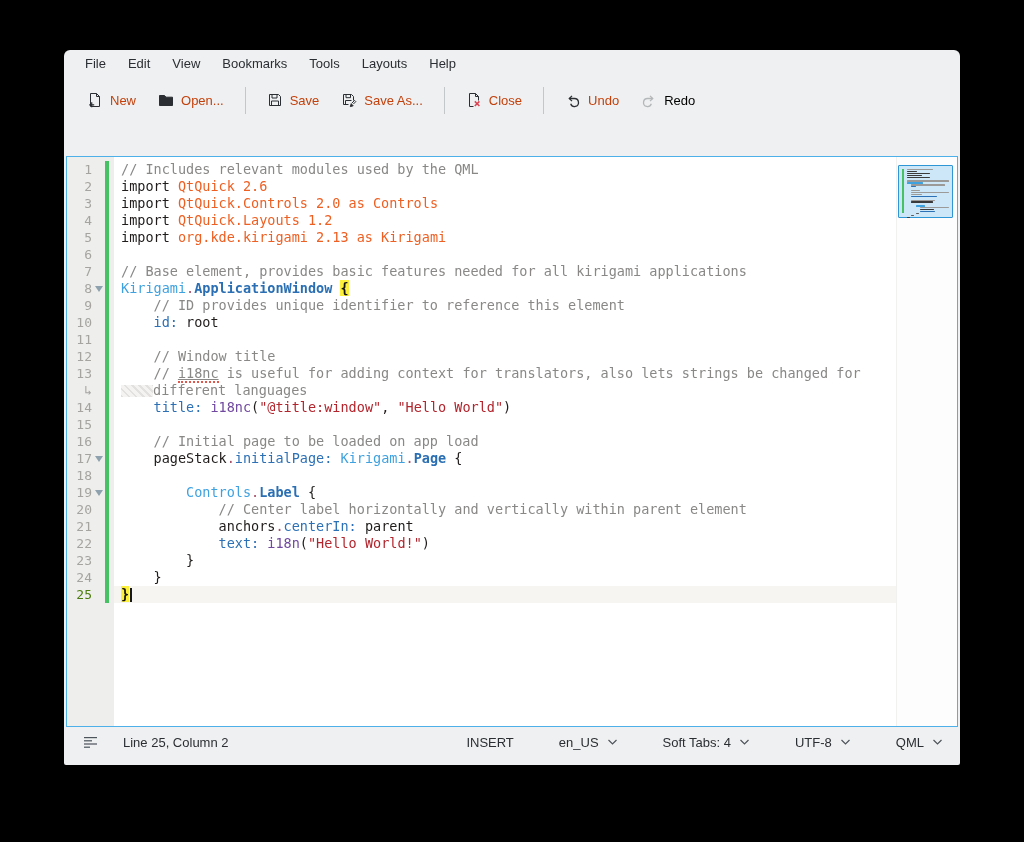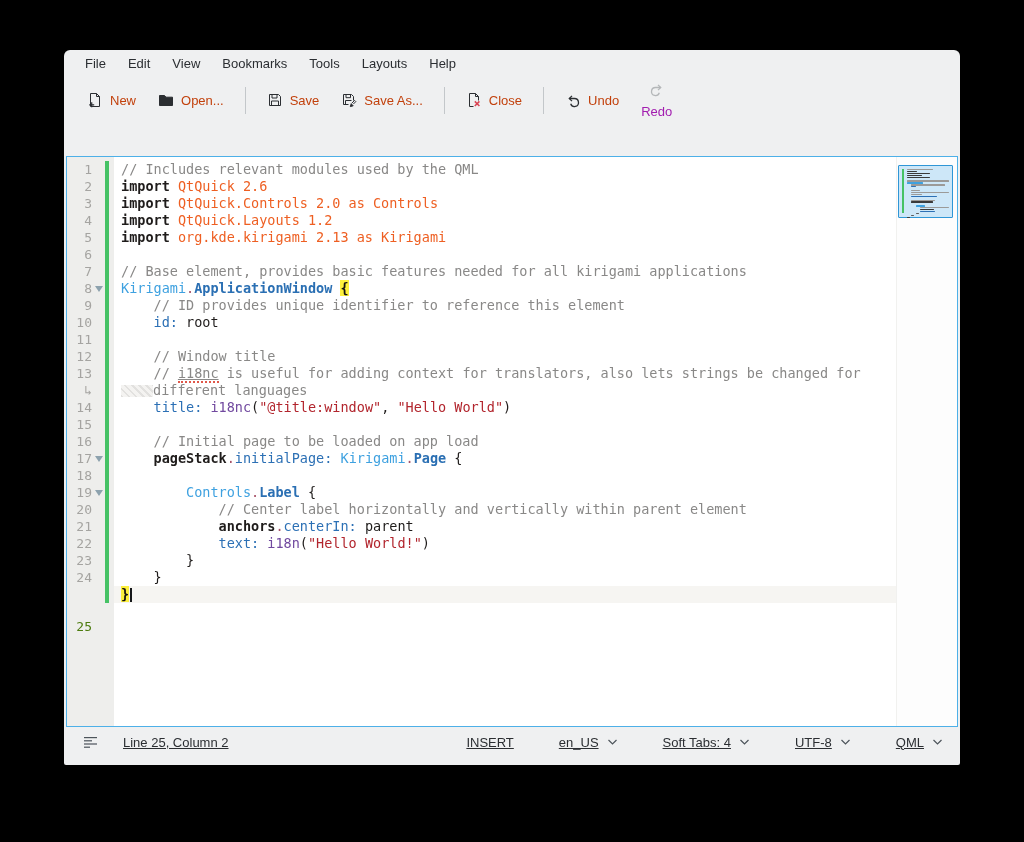--- a/index.html
+++ b/index.html
@@ -11,40 +11,40 @@
   .shade-btn{position:absolute;left:11px;top:9px;cursor:default;}
   .title{flex:1;text-align:center;font-size:13px;color:#2b2e32;}
   .win-controls{position:absolute;right:10px;top:9px;display:flex;gap:13px;align-items:center;}
   .win-controls svg{display:block;}
   
   .menubar{height:28px;display:flex;align-items:center;padding-left:10px;}
   .menu-item{padding:0 11px;font-size:13px;color:#2b2e32;line-height:28px;}
   
   .toolbar{height:44px;display:flex;align-items:center;padding-left:12px;}
   .tb-btn{display:flex;align-items:center;gap:7px;padding:6px 11px;font-size:13px;color:#c2410c;border-radius:3px;}
-  .tb-btn.disabled{color:#a21caf;flex-direction:column;}
+  .tb-btn.disabled{color:#000000;}
   .tb-btn.disabled svg *{stroke:#b4b7b9 !important;fill-opacity:.35;}
   .tb-sep{width:1px;height:27px;background:#c3c7ca;margin:0 10px;}
   
   .editor{position:absolute;left:2px;top:106px;width:892px;height:571px;background:#ffffff;
           border:1px solid #4db0e8;display:flex;box-sizing:border-box;overflow:hidden;}
   .gutter{width:47px;background:#eeeeec;flex:none;padding-top:4px;box-sizing:border-box;}
   .gutter-row{height:17px;display:flex;align-items:stretch;}
   .g-num{width:25px;text-align:right;font:13px/17px "DejaVu Sans Mono",monospace;color:#a5a4a1;}
-  .g-num.cur{color:#4d7c0f;font-weight:normal;margin-top:32px;}
+  .g-num.cur{color:#4d7c0f;font-weight:normal;}
   .g-fold{width:13px;display:flex;align-items:center;justify-content:center;}
   .fold-tri{width:0;height:0;border-left:4.5px solid transparent;border-right:4.5px solid transparent;border-top:6px solid #8da2ae;}
   .g-mod{width:4px;background:#46c265;}
   .g-spc{width:5px;}
   .code-col{flex:1;position:relative;font:13.5px/17px "DejaVu Sans Mono",monospace;color:#1f1c1b;
             padding-top:4px;overflow:hidden;}
   .code-row{height:17px;white-space:pre;padding-left:7px;}
   .code-row.current{background:#f6f5f2;}
   .tok-c{color:#898887;}
-  .tok-k{color:#1f1c1b;font-weight:bold;}
+  .tok-k{color:#1f1c1b;font-weight:normal;}
   .tok-i{color:#ee5f22;}
   .tok-tl{color:#3ea1e0;}
   .tok-td{color:#2a6fb3;font-weight:bold;}
   .tok-p{color:#2c70b5;}
   .tok-f{color:#71499f;}
   .tok-s{color:#b2252d;}
   .tok-d{color:#a85167;}
   .tok-n{color:#1f1c1b;}
   .tok-m{background:#fdf03c;font-weight:bold;color:#151311;}
   .tok-sp{color:#898887;text-decoration:underline;border-bottom:2px dotted #e0584a;}
@@ -54,21 +54,21 @@
   .cursor{display:inline-block;width:1.5px;height:14px;background:#16181a;vertical-align:text-bottom;margin-left:1px;}
   
   .minimap{width:60px;flex:none;background:#fdfdfd;position:relative;border-left:1px solid #f1f1ef;}
   .mini-view{position:absolute;left:1px;top:8px;width:55px;height:53px;background:#cde7f8;
              border:1.5px solid #2f96d6;border-radius:1px;box-sizing:border-box;padding:3px 2px 2px 8px;}
   .mini-mod{position:absolute;left:2.5px;top:3px;bottom:4px;width:2px;background:#46c265;}
   .mini-row{height:1.92px;}
   .mini-bar{height:1.3px;border-radius:.5px;}
   
   .statusbar{position:absolute;left:0;bottom:0;width:100%;height:46px;display:flex;align-items:center;
-             font-size:13px;color:#2b2e32;text-decoration:underline;}
+             font-size:13px;color:#2b2e32;}
   .sb-left{display:flex;align-items:center;gap:23px;margin-left:19px;}
   .sb-right{margin-left:auto;display:flex;align-items:center;gap:45px;margin-right:17px;}
   .sb-item{display:flex;align-items:center;gap:8px;}
 </style>
 </head>
 <body>
 
 <div class="window">
 
 

